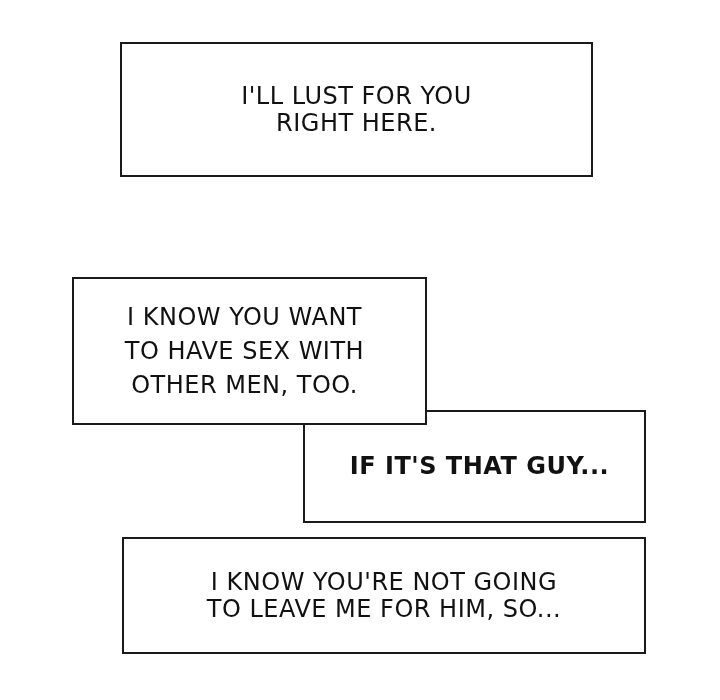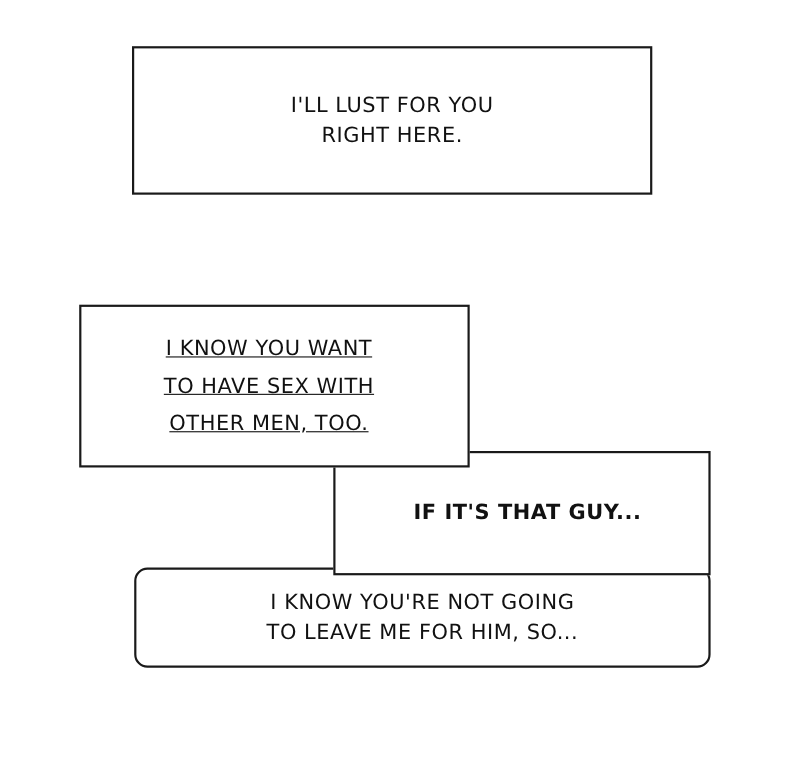--- a/index.html
+++ b/index.html
@@ -18,33 +18,33 @@
       box-sizing: border-box;
       background: #ffffff;
       border: 2px solid #1a1a1a;
       display: flex;
       align-items: center;
       justify-content: center;
       text-align: center;
     }
     .caption-text {
       font-family: "DejaVu Sans", sans-serif;
-      font-size: 19px;
+      font-size: 24px;
       line-height: 27px;
       letter-spacing: 0.5px;
       color: #111111;
       text-transform: uppercase;
       white-space: pre-line;
     }
     #box-1 { left: 120px; top: 42px; width: 473px; height: 135px; }
     #box-3 { left: 303px; top: 410px; width: 343px; height: 113px; z-index: 1; font-weight: bold; }
     #box-3 .caption-text { padding-left: 10px; }
     #box-2 { left: 72px; top: 277px; width: 355px; height: 148px; z-index: 2; }
-    #box-2 .caption-text { line-height: 34px; margin-left: -10px; text-decoration: underline; }
-    #box-4 { left: 122px; top: 516px; width: 524px; height: 91px; border-radius: 12px; }
+    #box-2 .caption-text { line-height: 34px; margin-left: -10px; }
+    #box-4 { left: 122px; top: 537px; width: 524px; height: 117px; }
   </style>
 </head>
 <body>
 
 <div class="caption-box" id="box-1">
   <span class="caption-text">I'LL LUST FOR YOU
 RIGHT HERE.</span>
 </div>
 
 <div class="caption-box" id="box-3">

